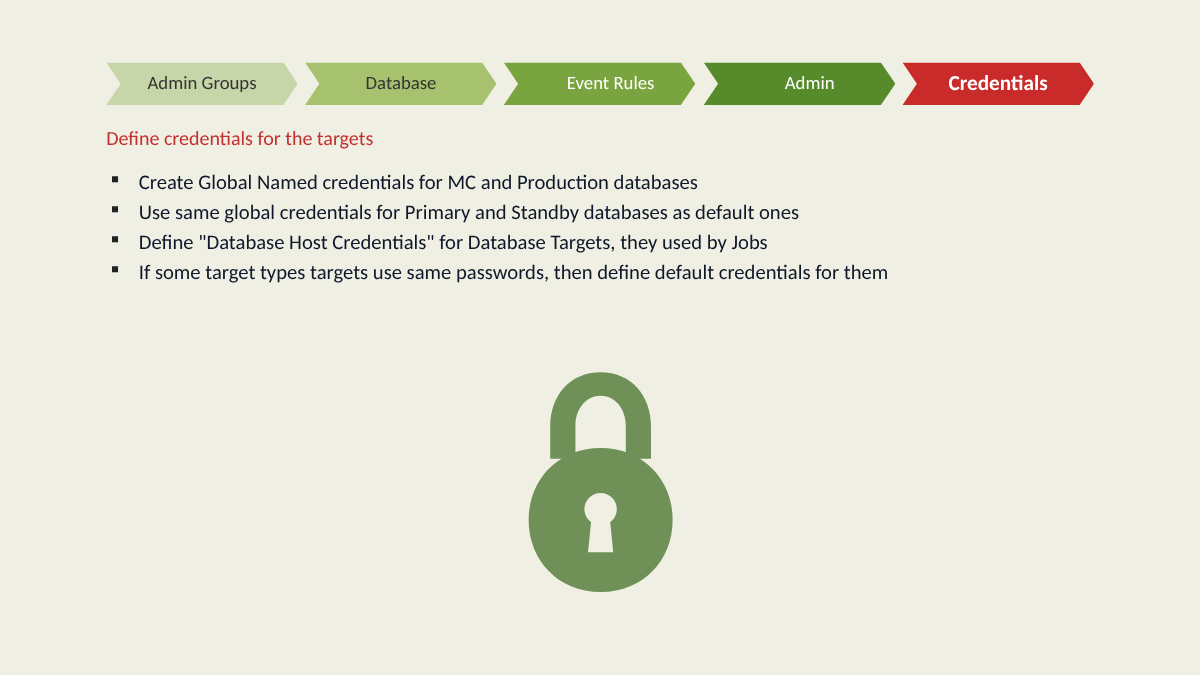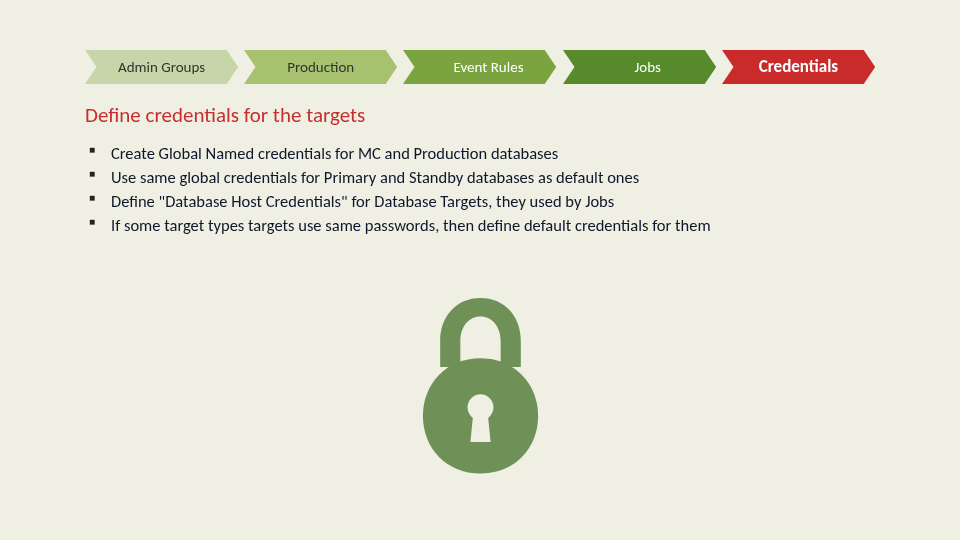--- a/index.html
+++ b/index.html
@@ -41,21 +41,21 @@
   }
   .chev-label {
     position: relative;
     z-index: 2;
   }
   .chev.dim  .chev-label { color: #333; }
   .chev.mid  .chev-label { color: #fff; margin-left: 17px; }
   .chev.active .chev-label { color: #fff; font-size: 17px; font-weight: bold; }
   .heading {
     color: #c52f2f;
-    font-size: 21px;
+    font-size: 16px;
     font-weight: 400;
     margin: 8px 0 14px 0;
   }
   .bullets {
     list-style: none;
     padding: 0 0 0 4px;
     margin: 0;
     font-size: 16.5px;
     line-height: 1.45;
     color: #0f172a;
@@ -94,33 +94,33 @@
     <div class="chev dim">
       <svg viewBox="0 0 160 34" preserveAspectRatio="none">
         <polygon points="0,0 148,0 160,17 148,34 0,34 12,17" fill="#c7d6a8"></polygon>
       </svg>
       <span class="chev-label">Admin Groups</span>
     </div>
     <div class="chev dim">
       <svg viewBox="0 0 160 34" preserveAspectRatio="none">
         <polygon points="0,0 148,0 160,17 148,34 0,34 12,17" fill="#a6c26e"></polygon>
       </svg>
-      <span class="chev-label">Production</span>
+      <span class="chev-label">Database</span>
     </div>
     <div class="chev mid">
       <svg viewBox="0 0 160 34" preserveAspectRatio="none">
         <polygon points="0,0 148,0 160,17 148,34 0,34 12,17" fill="#7aa43f"></polygon>
       </svg>
       <span class="chev-label">Event Rules</span>
     </div>
     <div class="chev mid">
       <svg viewBox="0 0 160 34" preserveAspectRatio="none">
         <polygon points="0,0 148,0 160,17 148,34 0,34 12,17" fill="#568a2b"></polygon>
       </svg>
-      <span class="chev-label">Jobs</span>
+      <span class="chev-label">Admin</span>
     </div>
     <div class="chev active">
       <svg viewBox="0 0 160 34" preserveAspectRatio="none">
         <polygon points="0,0 148,0 160,17 148,34 0,34 12,17" fill="#c92a2a"></polygon>
       </svg>
       <span class="chev-label">Credentials</span>
     </div>
   </div>
 
   <div class="heading">Define credentials for the targets</div>

